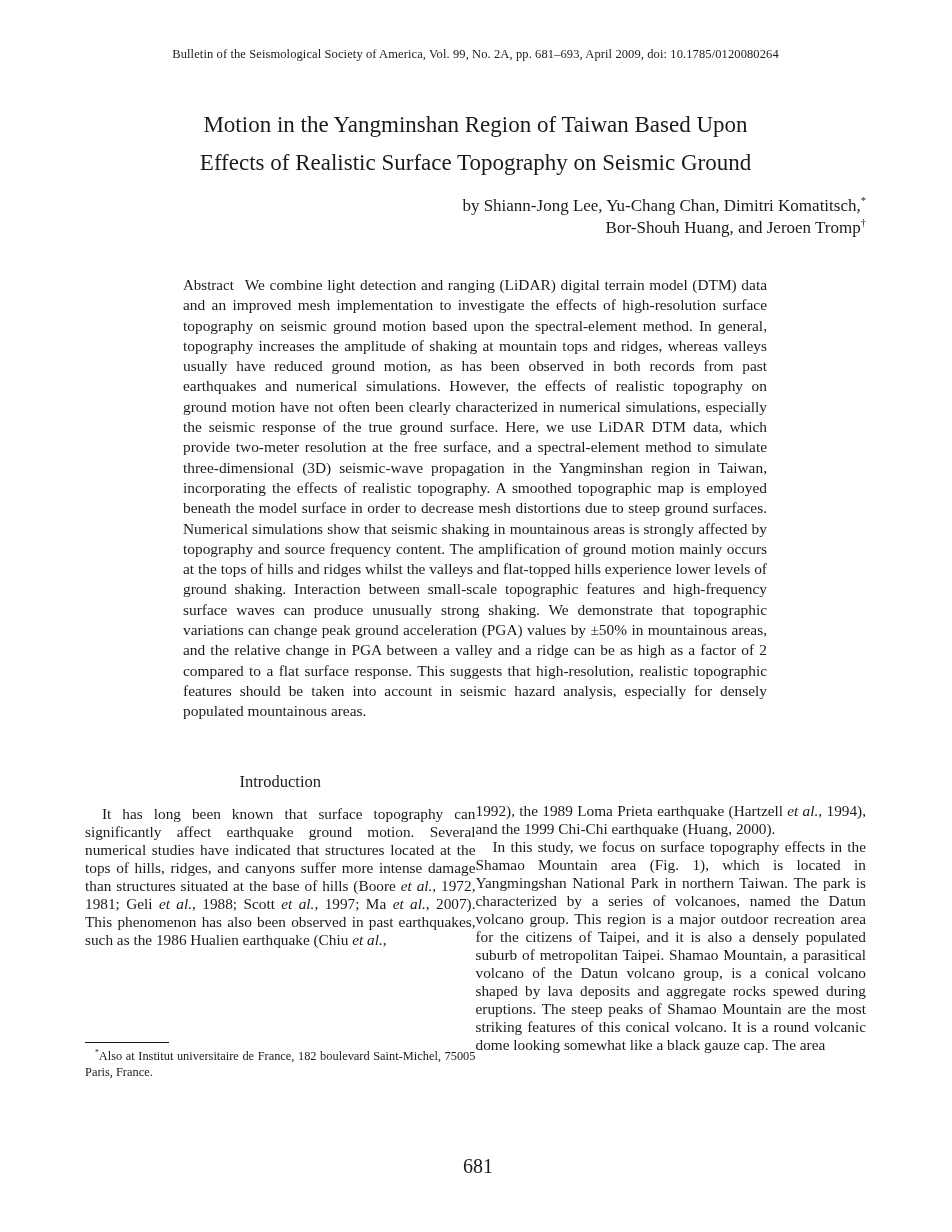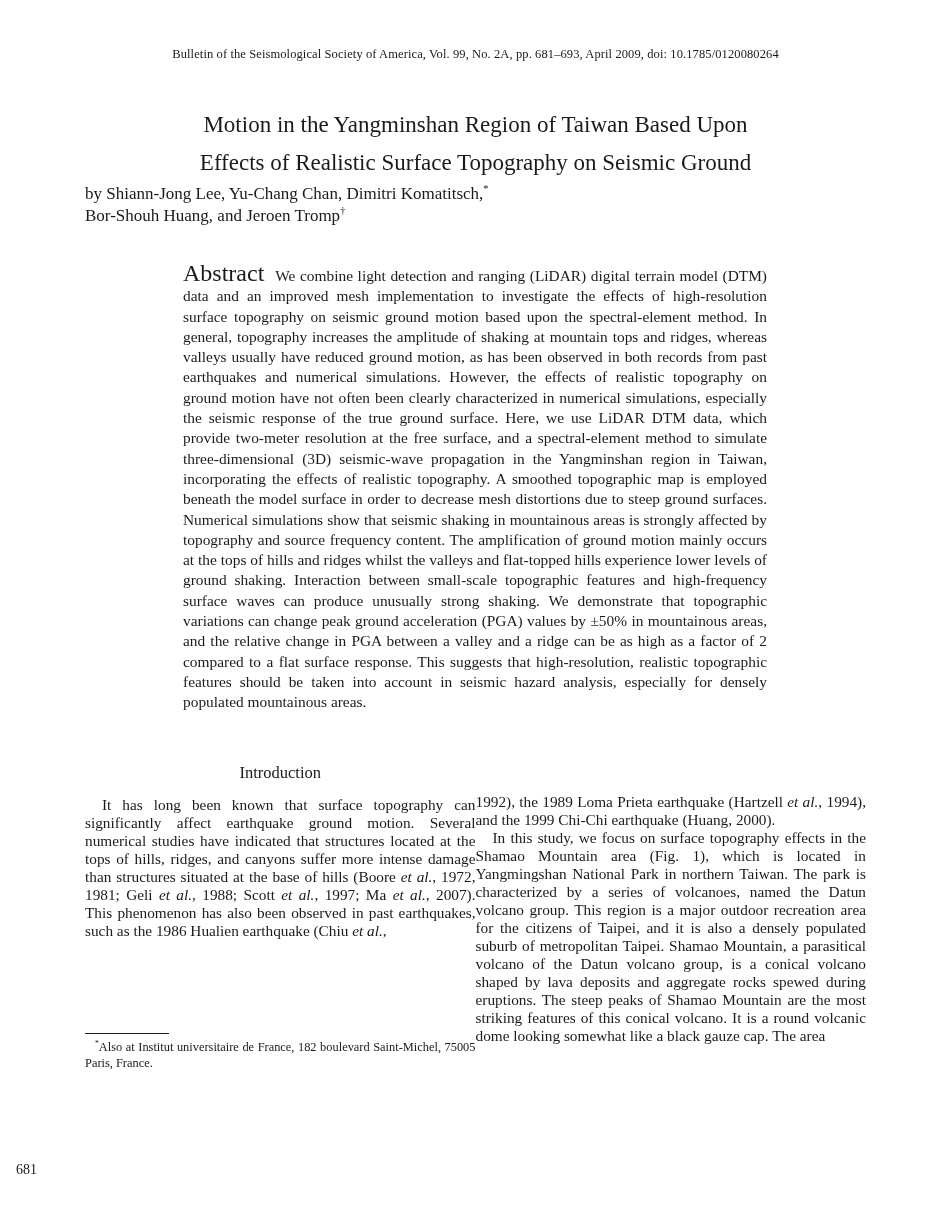--- a/index.html
+++ b/index.html
@@ -24,34 +24,34 @@
     white-space: nowrap;
   }
   .title {
     margin: 44px auto 0 auto;
     text-align: center;
     font-size: 23px;
     font-weight: normal;
     line-height: 37.5px;
   }
   .authors {
-    margin-top: 2px;
-    text-align: left;
+    margin-top: 14px;
+    text-align: right;
     font-size: 17px;
     line-height: 22px;
   }
   sup { font-size: 0.62em; line-height: 0; vertical-align: super; }
   .abstract {
     margin: 36px 99px 0 98px;
     text-align: justify;
     font-size: 15.4px;
     line-height: 20.3px;
   }
   .abstract-label {
-    font-size: 24px;
+    font-size: 15px;
     margin-right: 11px;
   }
   .columns {
     display: flex;
     margin-top: 50px;
     height: 309px;
   }
   .column { flex: 1 1 0; min-width: 0; }
   .column.left { display: flex; flex-direction: column; }
   .column.right { padding-top: 30px; }
@@ -79,25 +79,25 @@
     border-top: 1.2px solid #1a1a1a;
     margin-bottom: 6px;
   }
   .footnote {
     margin: 0;
     text-align: justify;
     text-indent: 10px;
   }
   .page-number {
     position: absolute;
-    left: 16px;
+    left: 4px;
     right: 0;
     bottom: 54px;
-    text-align: left;
-    font-size: 14px;
+    text-align: center;
+    font-size: 20px;
   }
   i { font-style: italic; }
 </style>
 </head>
 <body>
 
 <div class="page">
 
   <div class="journal-header">Bulletin of the Seismological Society of America, Vol. 99, No. 2A, pp. 681–693, April 2009, doi: 10.1785/0120080264</div>
 

